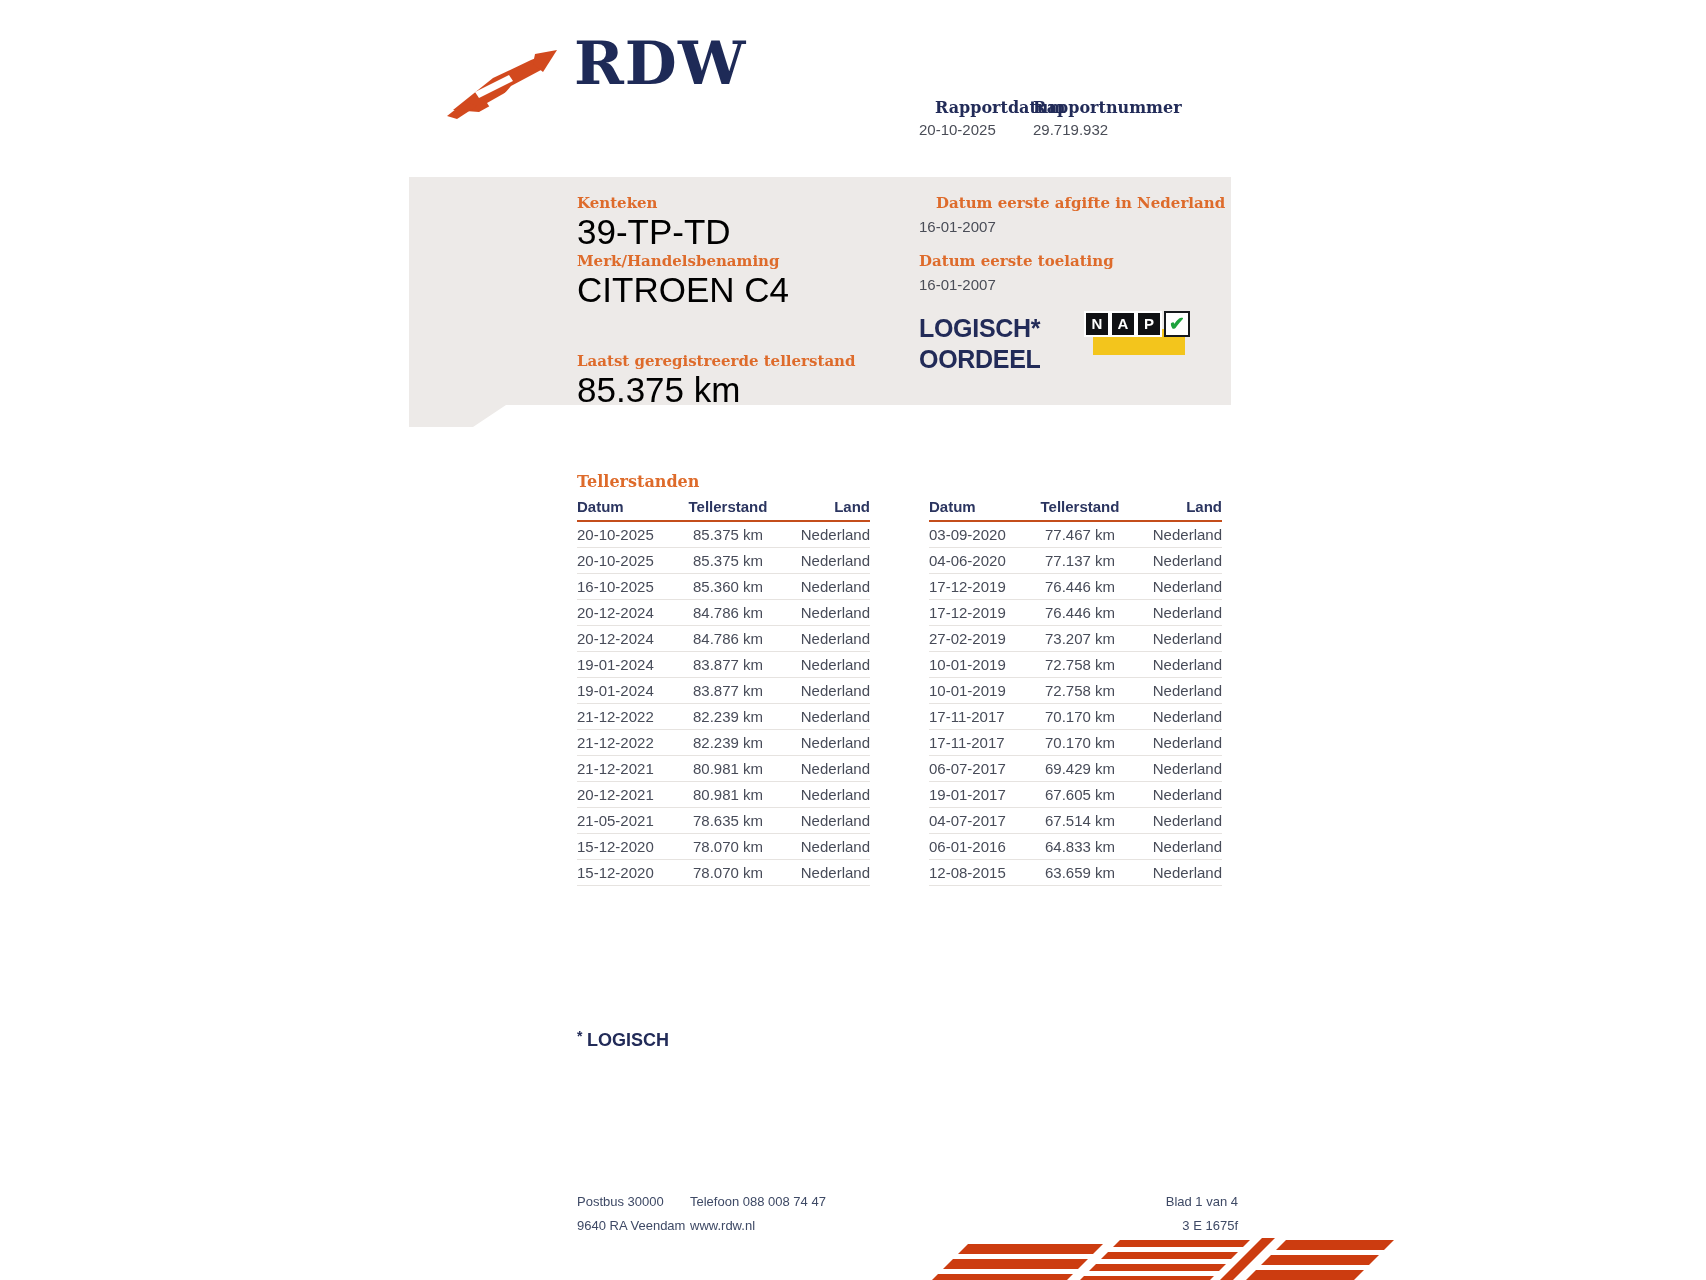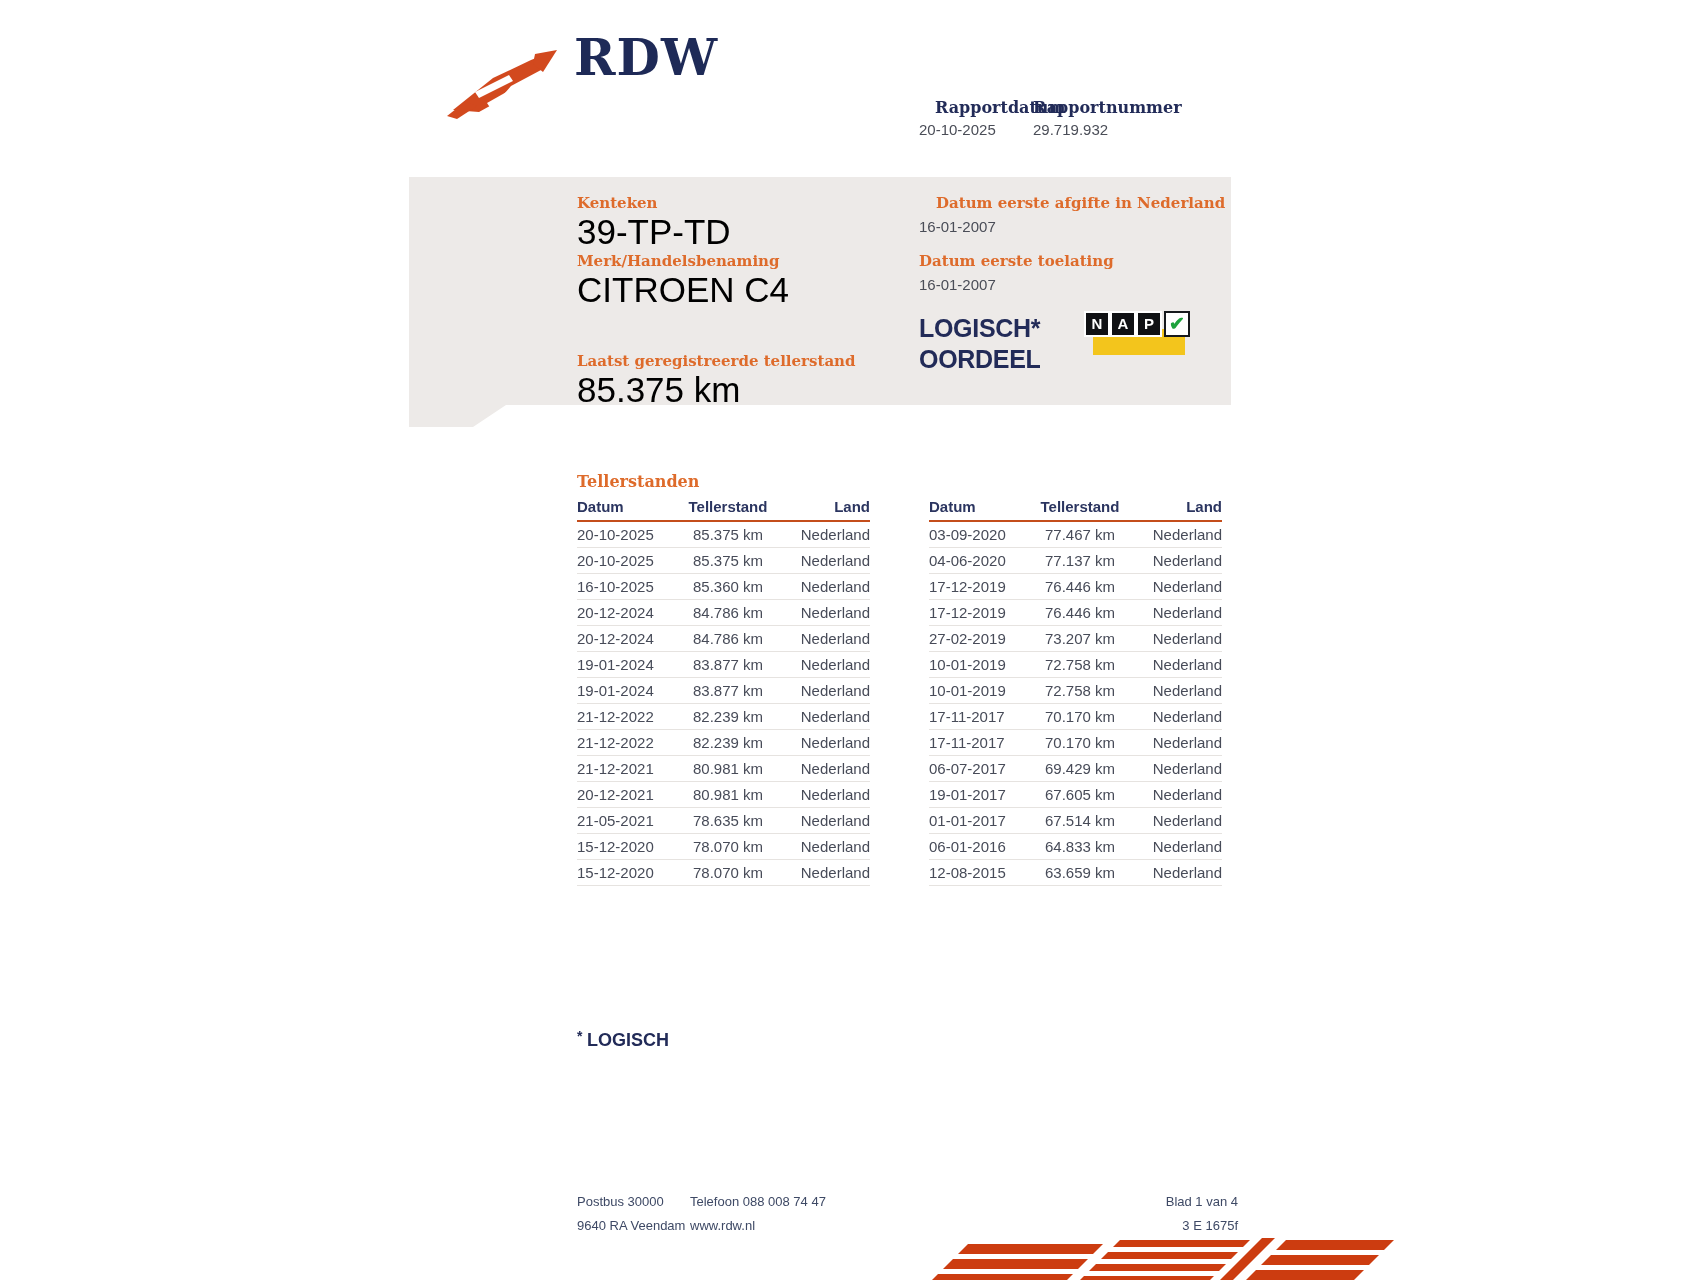--- a/index.html
+++ b/index.html
@@ -1,21 +1,21 @@
 <!DOCTYPE html>
 <html><head>
 <meta charset="utf-8">
 <style>
   html,body{margin:0;padding:0;background:#ffffff;}
   .page{position:relative;width:1706px;height:1280px;background:#ffffff;overflow:hidden;
         font-family:"Liberation Sans",sans-serif;}
   .abs{position:absolute;}
   .slab{font-family:"DejaVu Serif",serif;}
   
-  .brand{left:574px;top:28px;font-size:50px;font-weight:700;color:#1e2a57;letter-spacing:1px;}
+  .brand{left:574px;top:28px;font-size:60px;font-weight:700;color:#1e2a57;letter-spacing:1px;}
   .doc-title{left:919px;top:40px;font-size:30px;font-weight:700;color:#e06b2c;letter-spacing:-0.5px;}
   .rep-label{font-size:16px;font-weight:700;color:#222b58;}
   .rep-val{font-size:15px;color:#4a4d57;}
   
   .graybox{left:409px;top:177px;width:822px;height:250px;background:#edeae8;
            clip-path:polygon(0 0,822px 0,822px 228px,97px 228px,64px 250px,0 250px);}
   .lbl{font-family:"DejaVu Serif",serif;font-weight:700;font-size:15px;color:#de6b2b;}
   .bigval{font-family:Liberation Sans, sans-serif;font-size:35px;color:#000000;}
   .smval{font-size:15px;color:#4a4d57;}
   .oordeel{font-size:25px;font-weight:700;color:#222b58;letter-spacing:-0.3px;}
@@ -232,21 +232,21 @@
           <span class="c1">06-07-2017</span>
           <span class="c2">69.429 km</span>
           <span class="c3">Nederland</span>
         </div>
         <div class="t-row">
           <span class="c1">19-01-2017</span>
           <span class="c2">67.605 km</span>
           <span class="c3">Nederland</span>
         </div>
         <div class="t-row">
-          <span class="c1">01-01-2017</span>
+          <span class="c1">04-07-2017</span>
           <span class="c2">67.514 km</span>
           <span class="c3">Nederland</span>
         </div>
         <div class="t-row">
           <span class="c1">06-01-2016</span>
           <span class="c2">64.833 km</span>
           <span class="c3">Nederland</span>
         </div>
         <div class="t-row">
           <span class="c1">12-08-2015</span>

